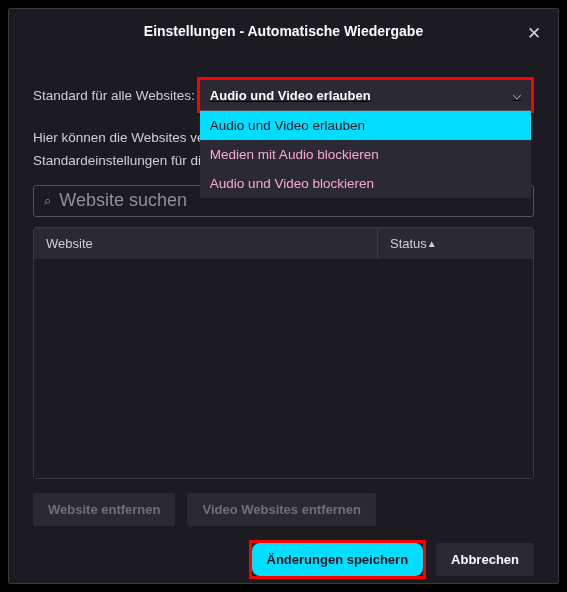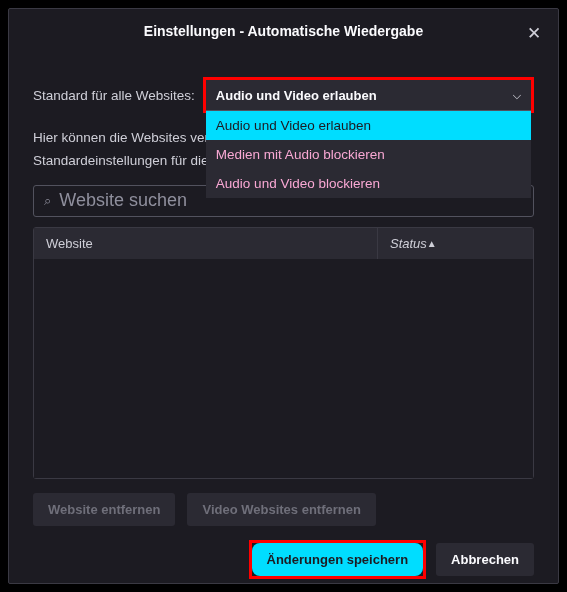--- a/index.html
+++ b/index.html
@@ -53,32 +53,33 @@
       border-radius: 3px;
     }
     .dialog-body {
       padding: 0 24px;
       flex: 1;
       position: relative;
     }
     .row-default {
       display: flex;
       align-items: center;
-      gap: 8px;
+      gap: 2px;
       margin-top: 24px;
       margin-bottom: 14px;
     }
     .label-default {
       color: #cfcfd8;
       font-size: 13.5px;
     }
     .dropdown {
       position: relative;
       flex: 1;
       border: 3px solid #ff0000;
+      text-decoration: underline;
     }
     .dropdown-btn {
       background: #2b2a33;
       height: 30px;
       display: flex;
       align-items: center;
       justify-content: space-between;
       padding: 0 10px;
       cursor: pointer;
     }
@@ -160,21 +161,20 @@
       text-align: right;
     }
     .col-status {
       width: 155px;
       padding: 0 12px;
       color: #cfcfd8;
       font-size: 13px;
       display: flex;
       align-items: center;
       height: 100%;
-      font-style: italic;
     }
     .sort-arrow {
       color: #cfcfd8;
       font-size: 10px;
     }
     .table-body {
       flex: 1;
       background: #1c1b22;
     }
     .bottom-row1 {

